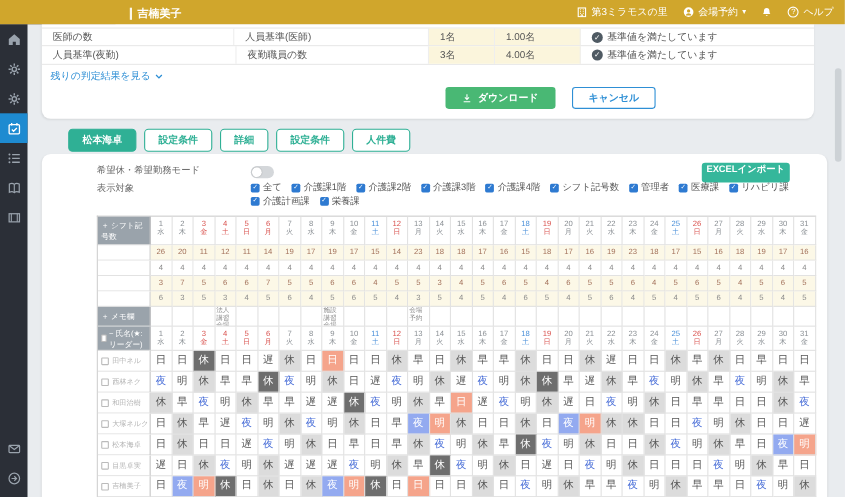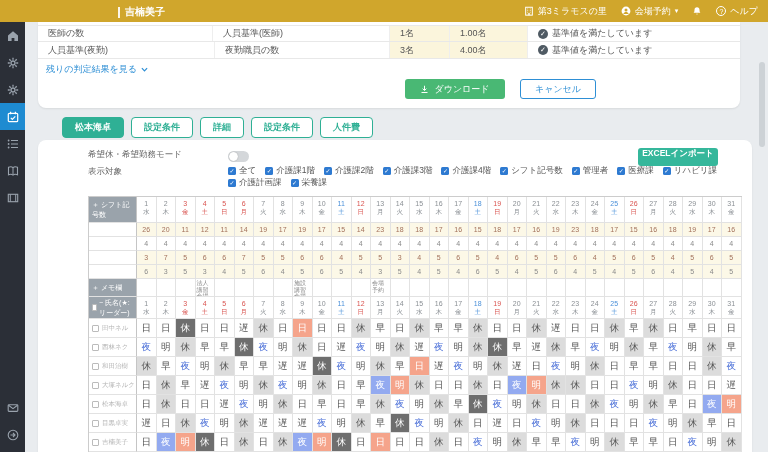--- a/index.html
+++ b/index.html
@@ -29,21 +29,21 @@
   .card1 { position:absolute; left:38px; top:22px; width:702px; height:86px; background:#fff; border-radius:0 0 8px 8px; box-shadow:0 1px 2px rgba(0,0,0,.08); z-index:10; }
   .jrow { position:relative; height:17px; border-bottom:1px solid #e8e8e8; display:flex; font-size:9px; color:#555; align-items:center; }
   .jt { border-top:1px solid #e8e8e8; }
   .jc { height:100%; display:flex; align-items:center; padding-left:10px; border-right:1px solid #eee; }
   .jc1 { width:177px; } .jc2 { width:175px; }
   .jc3 { width:60px; background:#fbf5dc; } .jc4 { width:78px; background:#fbf5dc; }
   .jc5 { flex:1; border-right:none; gap:4px; }
   .chk-circle { display:inline-flex; width:10px; height:10px; border-radius:50%; background:#4f5a63; color:#fff; font-size:7px; align-items:center; justify-content:center; }
   .more-link { position:absolute; left:8px; top:41px; color:#2e8fd5; font-size:9px; display:flex; gap:4px; align-items:center; cursor:pointer; }
   .btn-row { position:absolute; top:57px; left:0; width:100%; height:20px; }
-  .btn { position:absolute; height:20px; border-radius:3px; font-size:9px; font-weight:normal; display:flex; align-items:center; justify-content:center; gap:5px; cursor:pointer; }
+  .btn { position:absolute; height:20px; border-radius:3px; font-size:9px; font-weight:bold; display:flex; align-items:center; justify-content:center; gap:5px; cursor:pointer; }
   .btn-dl { left:367px; width:100px; background:#49b874; color:#fff; }
   .btn-cancel { left:482px; width:76px; background:#fff; border:1px solid #2e8fd5; color:#2e8fd5;align-items:center; }
   .btn-save { left:572px; width:76px; background:#2e8fd5; color:#fff; }
 
   
   .tabs { position:absolute; left:62px; top:117px; display:flex; gap:7px; z-index:12; }
   .tab { height:21px; border-radius:4px; background:#fff; border:1px solid #2fb095; color:#2fb095; font-size:9px; font-weight:bold; display:flex; align-items:center; justify-content:center; padding:0 12px; cursor:pointer; }
   .tab.active { background:#2fb095; color:#fff; }
 
   

